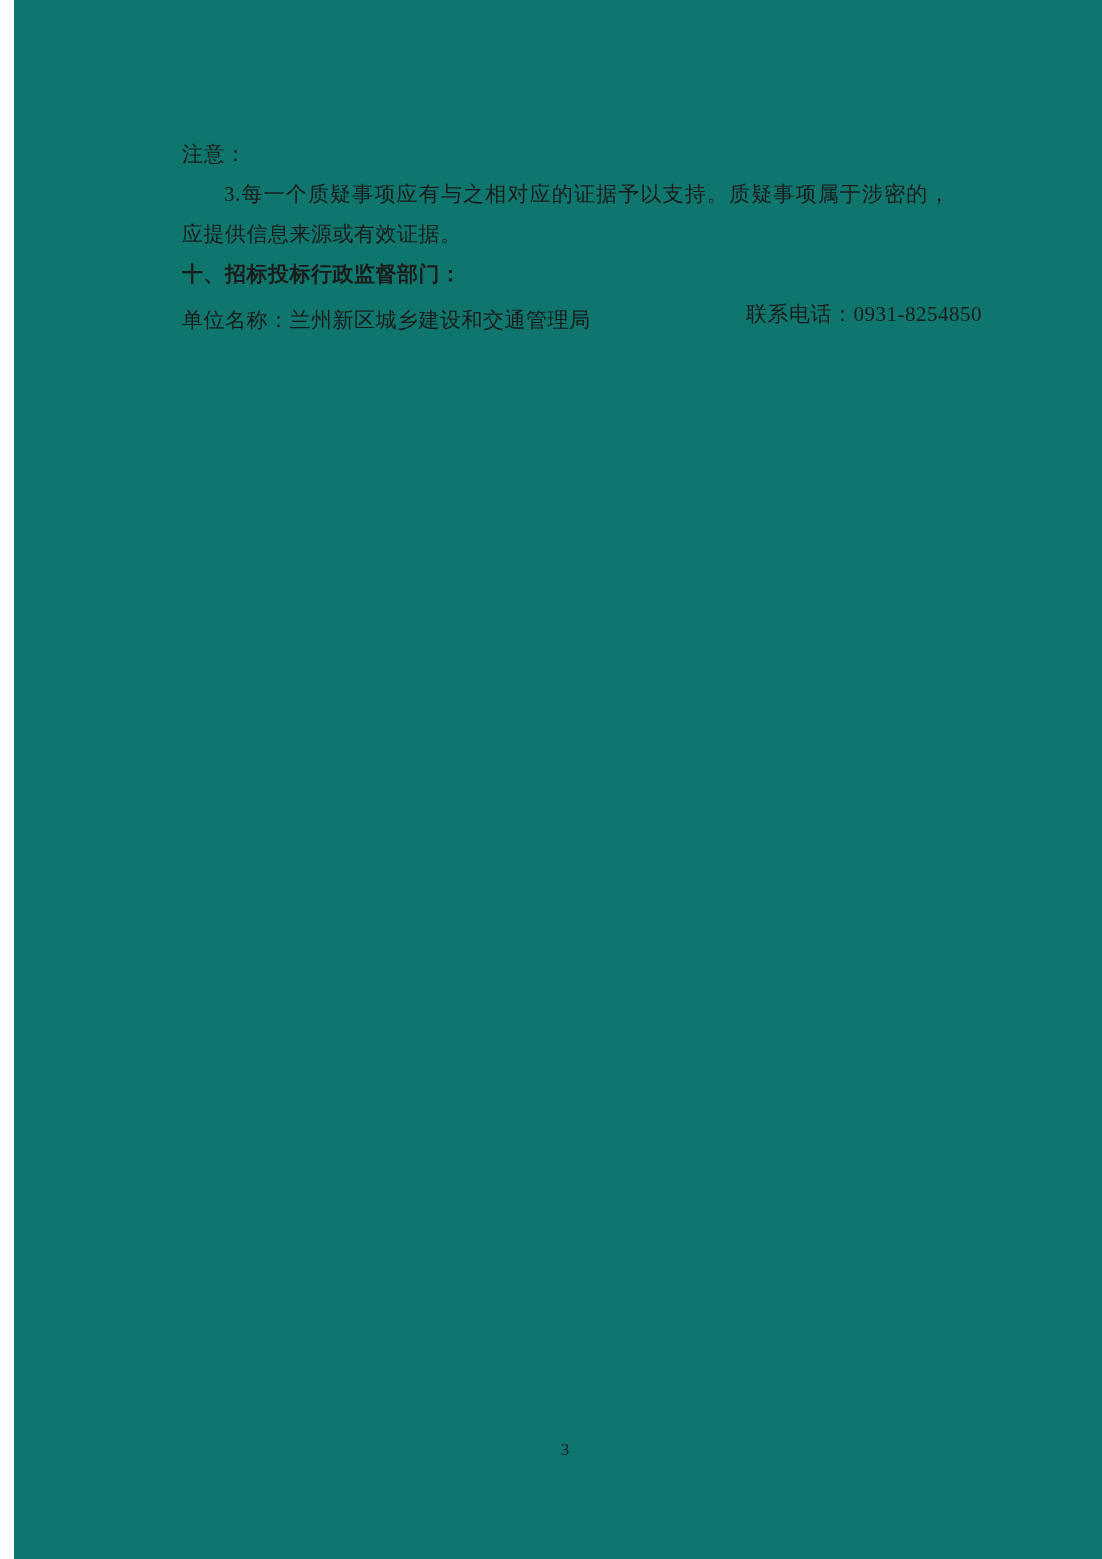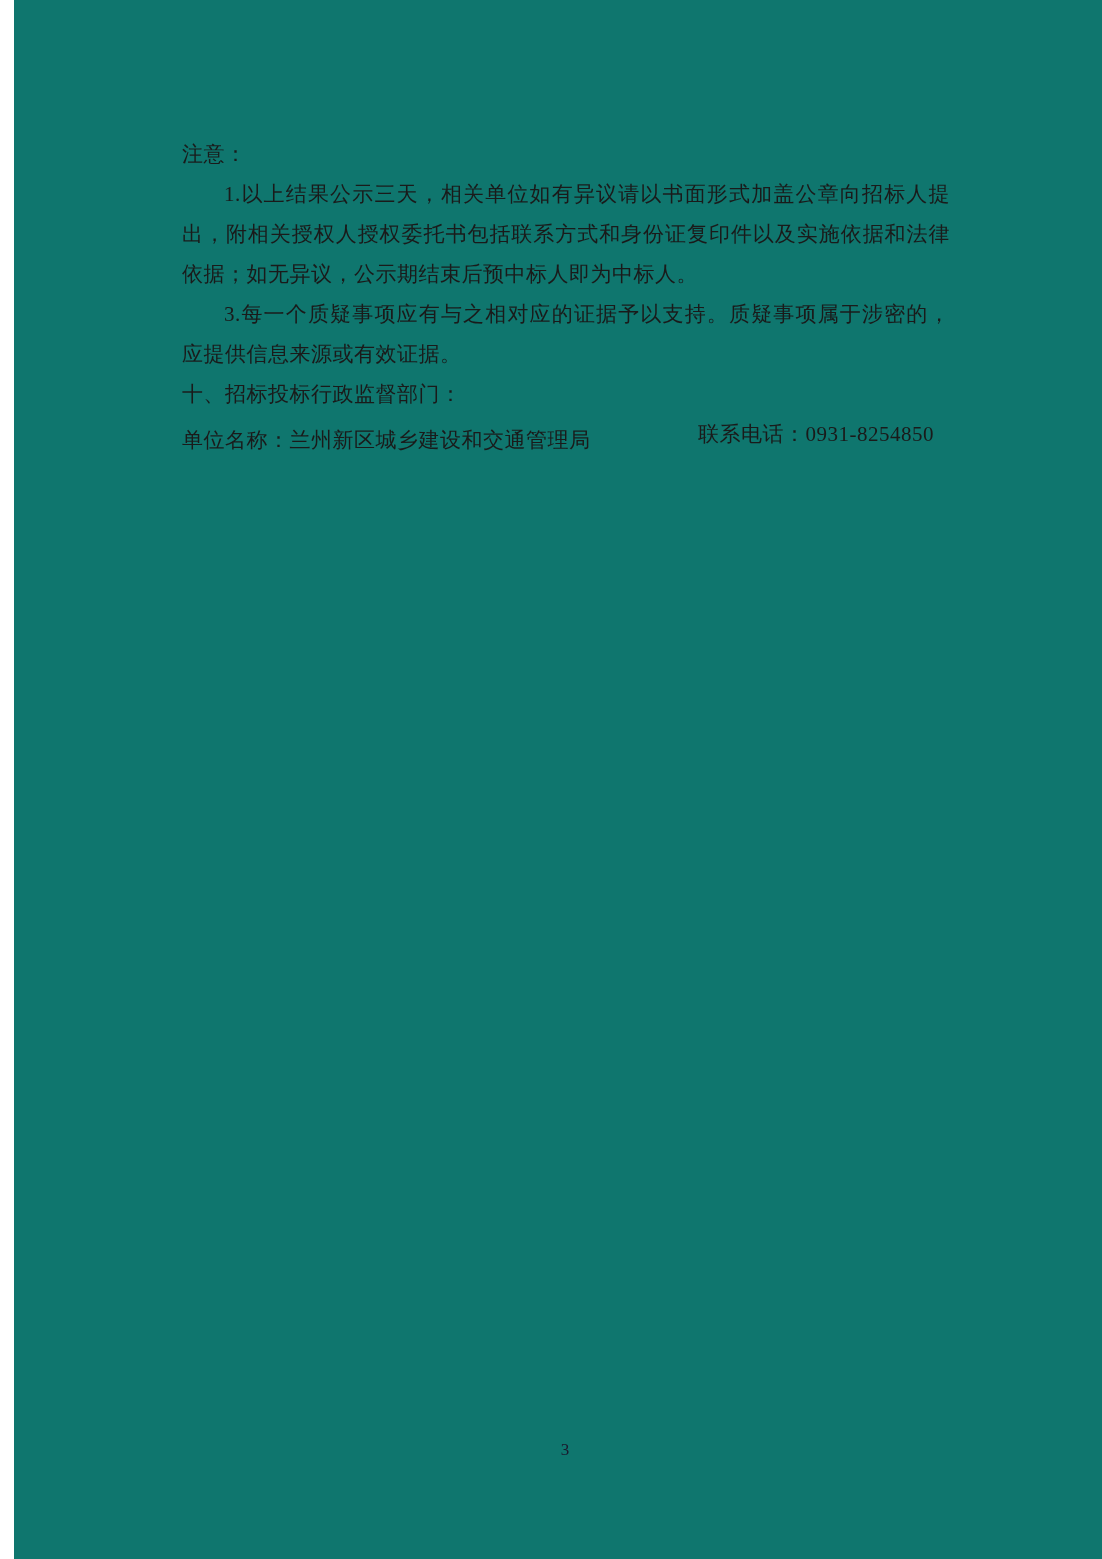--- a/index.html
+++ b/index.html
@@ -31,40 +31,41 @@
     letter-spacing: 0.5px;
   }
   p.notice {
     text-align: left;
   }
   p.para {
     text-indent: 2em;
   }
   p.heading {
     text-align: left;
+    font-weight: bold;
   }
   .contact-row {
     position: relative;
     width: 100%;
     height: 40px;
   }
   .contact-row span {
     font-size: 21px;
     line-height: 40px;
     letter-spacing: 0.5px;
     white-space: nowrap;
   }
   .unit-name {
     position: absolute;
     left: 0;
     top: 6px;
   }
   .contact-phone {
     position: absolute;
-    left: 516px;
+    left: 564px;
     top: 0;
   }
   .footer {
     position: absolute;
     left: 0;
     top: 1438px;
     width: 100%;
     text-align: center;
   }
   .page-number {
@@ -73,21 +74,20 @@
     color: #1a1a2e;
     font-family: "Liberation Serif", "DejaVu Serif", serif;
   }
 </style>
 </head>
 <body>
 
 <div class="page">
   <div class="content">
     <p class="notice">注意：</p>
-    <p class="para">1.以上结果公示三天，相关单位如有异议请以书面形式加盖公章向招标人提出，附相关授权人授权委托书包括联系方式和身份证复印件以及实施依据和法律依据；如无异议，公示期结束后预中标人即为中标人。</p>
     <p class="para">3.每一个质疑事项应有与之相对应的证据予以支持。质疑事项属于涉密的，应提供信息来源或有效证据。</p>
     <p class="heading">十、招标投标行政监督部门：</p>
     <div class="contact-row">
       <span class="unit-name">单位名称：兰州新区城乡建设和交通管理局</span>
       <span class="contact-phone">联系电话：0931-8254850</span>
     </div>
   </div>
   <div class="footer">
     <span class="page-number">3</span>
   </div>

